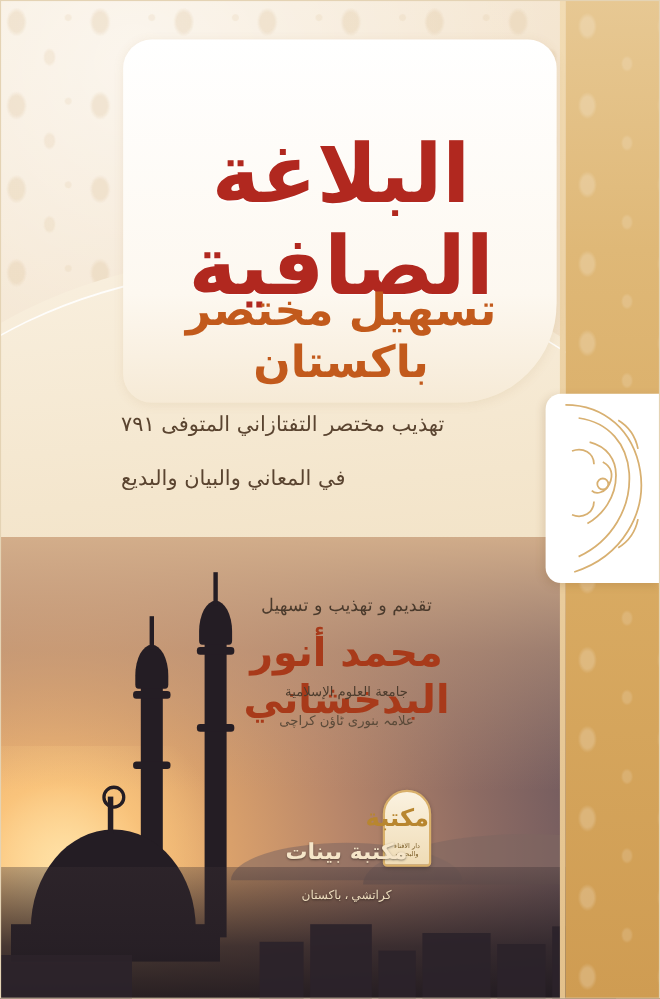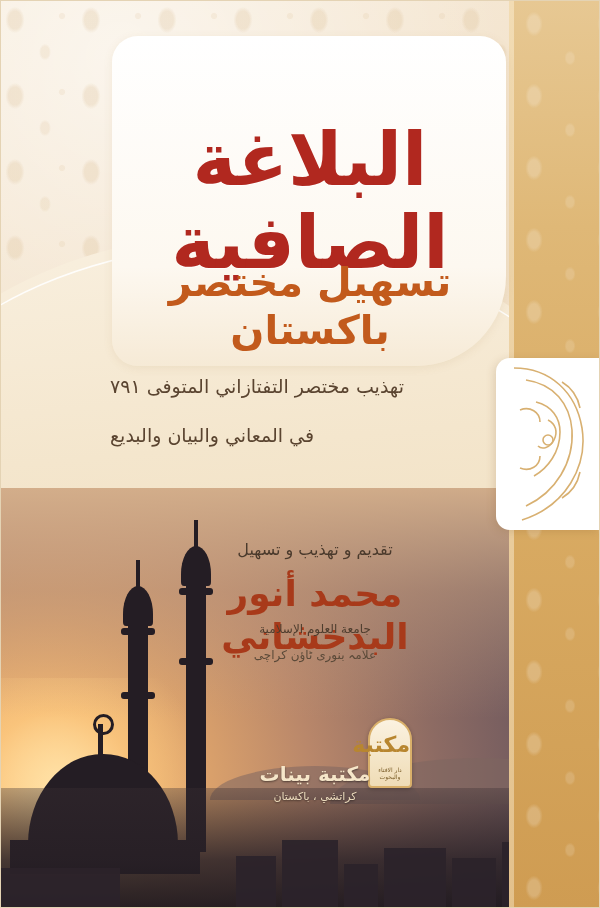--- a/index.html
+++ b/index.html
@@ -261,38 +261,38 @@
     text-align: center;
   }
   .pub-mark {
     position: absolute;
     left: 348px; top: 718px;
     width: 44px; height: 70px;
     border: 2px solid #d9b06a;
     border-radius: 22px 22px 4px 4px;
     background: linear-gradient(180deg,#fbf2e0,#efdcb6);
     box-shadow: 0 1px 4px rgba(0,0,0,.25);
-    margin-left: 20px;
   }
   .pub-mark .glyph{
     position:absolute; left:0; right:0; top:12px;
     text-align:center; font-size:22px; color:#b8862f; font-weight:bold;
   }
   .pub-mark .tiny{
     position:absolute; left:0; right:0; bottom:6px;
     text-align:center; font-size:6px; color:#7c5f2a;
   }
   .pub-name {
     font-size: 20px; font-weight: bold; color: #f6e6c9;
     text-shadow: 0 1px 2px rgba(0,0,0,.45);
     margin-top: 36px;
   }
   .pub-city {
-    font-size: 11px; color: #eddcbd; margin-top: 4px;
+    font-size: 11px; color: #eddcbd; margin-top: 21px;
     text-shadow: 0 1px 2px rgba(0,0,0,.45);
+    font-family: Liberation Serif, serif;
   }
 
   
   .page-edge{
     position:absolute; inset:0; border:1px solid #e4d3b4; pointer-events:none;
   }
 </style>
 </head>
 <body>
 

